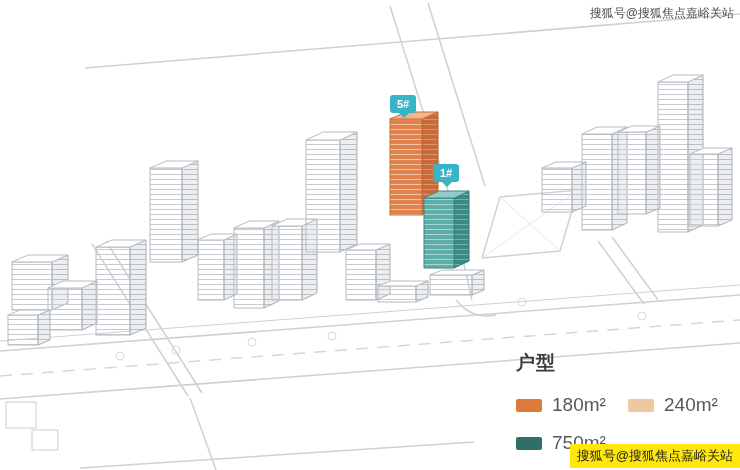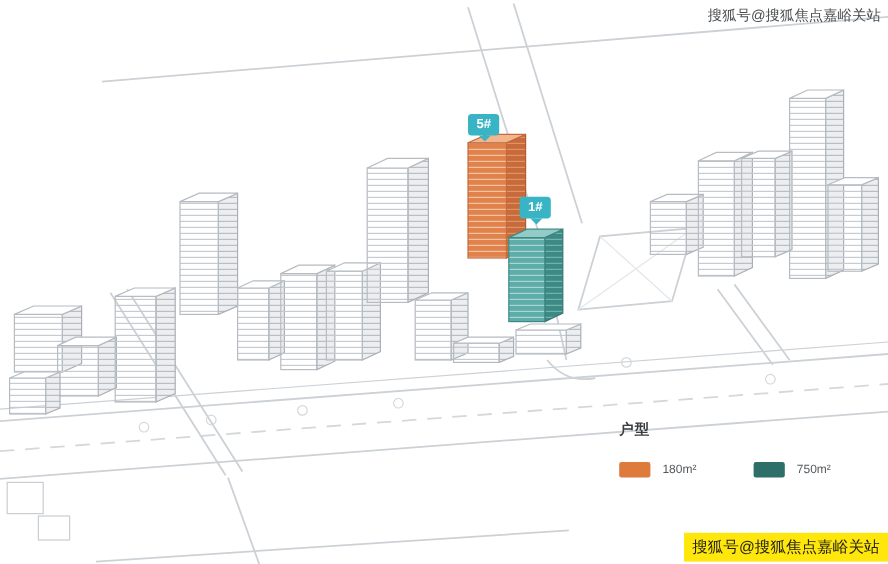--- a/index.html
+++ b/index.html
@@ -16,28 +16,28 @@
   }
   .bldg-badge::after{
     content:"";position:absolute;left:9px;bottom:-5px;
     border:5px solid transparent;border-top-color:#39b4c5;border-bottom:0;
   }
   .badge-5{left:390px;top:95px;}
   .badge-1{left:433px;top:164px;}
 
   
   .legend{position:absolute;left:516px;top:350px;width:218px;}
-  .legend-title{font-size:12px;font-weight:bold;color:#3a3d40;letter-spacing:1px;}
+  .legend-title{font-size:19px;font-weight:bold;color:#3a3d40;letter-spacing:1px;}
   .legend-grid{
     display:grid;grid-template-columns:100px 100px;
     column-gap:12px;row-gap:16px;margin-top:18px;
   }
   .legend-item{display:flex;align-items:center;}
   .swatch{display:inline-block;width:26px;height:13px;border-radius:2px;background:#ccc;flex:none;}
-  .legend-label{font-size:10px;color:#55595d;margin-left:10px;white-space:nowrap;}
+  .legend-label{font-size:19px;color:#55595d;margin-left:10px;white-space:nowrap;}
 
   
   .wm-top{
     position:absolute;top:5px;right:6px;font-size:12px;color:#4a4d50;white-space:nowrap;
   }
   .wm-bottom{
     position:absolute;right:0;bottom:2px;font-size:13px;color:#1e1e1e;
     background:#ffe60b;padding:3px 7px;white-space:nowrap;
   }
 </style>
@@ -216,20 +216,24 @@
   <div class="bldg-badge badge-1" style="background: rgb(57, 180, 197);">1#</div>
 
   <div class="legend">
     <div class="legend-title">户型</div>
     <div class="legend-grid">
       <div class="legend-item">
         <span class="swatch" style="background: rgb(222, 122, 60);"></span>
         <span class="legend-label">180m²</span>
       </div>
       <div class="legend-item">
+        <span class="swatch" style="background: rgb(237, 201, 162);"></span>
+        <span class="legend-label">240m²</span>
+      </div>
+      <div class="legend-item">
         <span class="swatch" style="background: rgb(47, 111, 105);"></span>
         <span class="legend-label">750m²</span>
       </div>
     </div>
   </div>
 
   <div class="wm-top">搜狐号@搜狐焦点嘉峪关站</div>
   <div class="wm-bottom">搜狐号@搜狐焦点嘉峪关站</div>
 
 </div>

